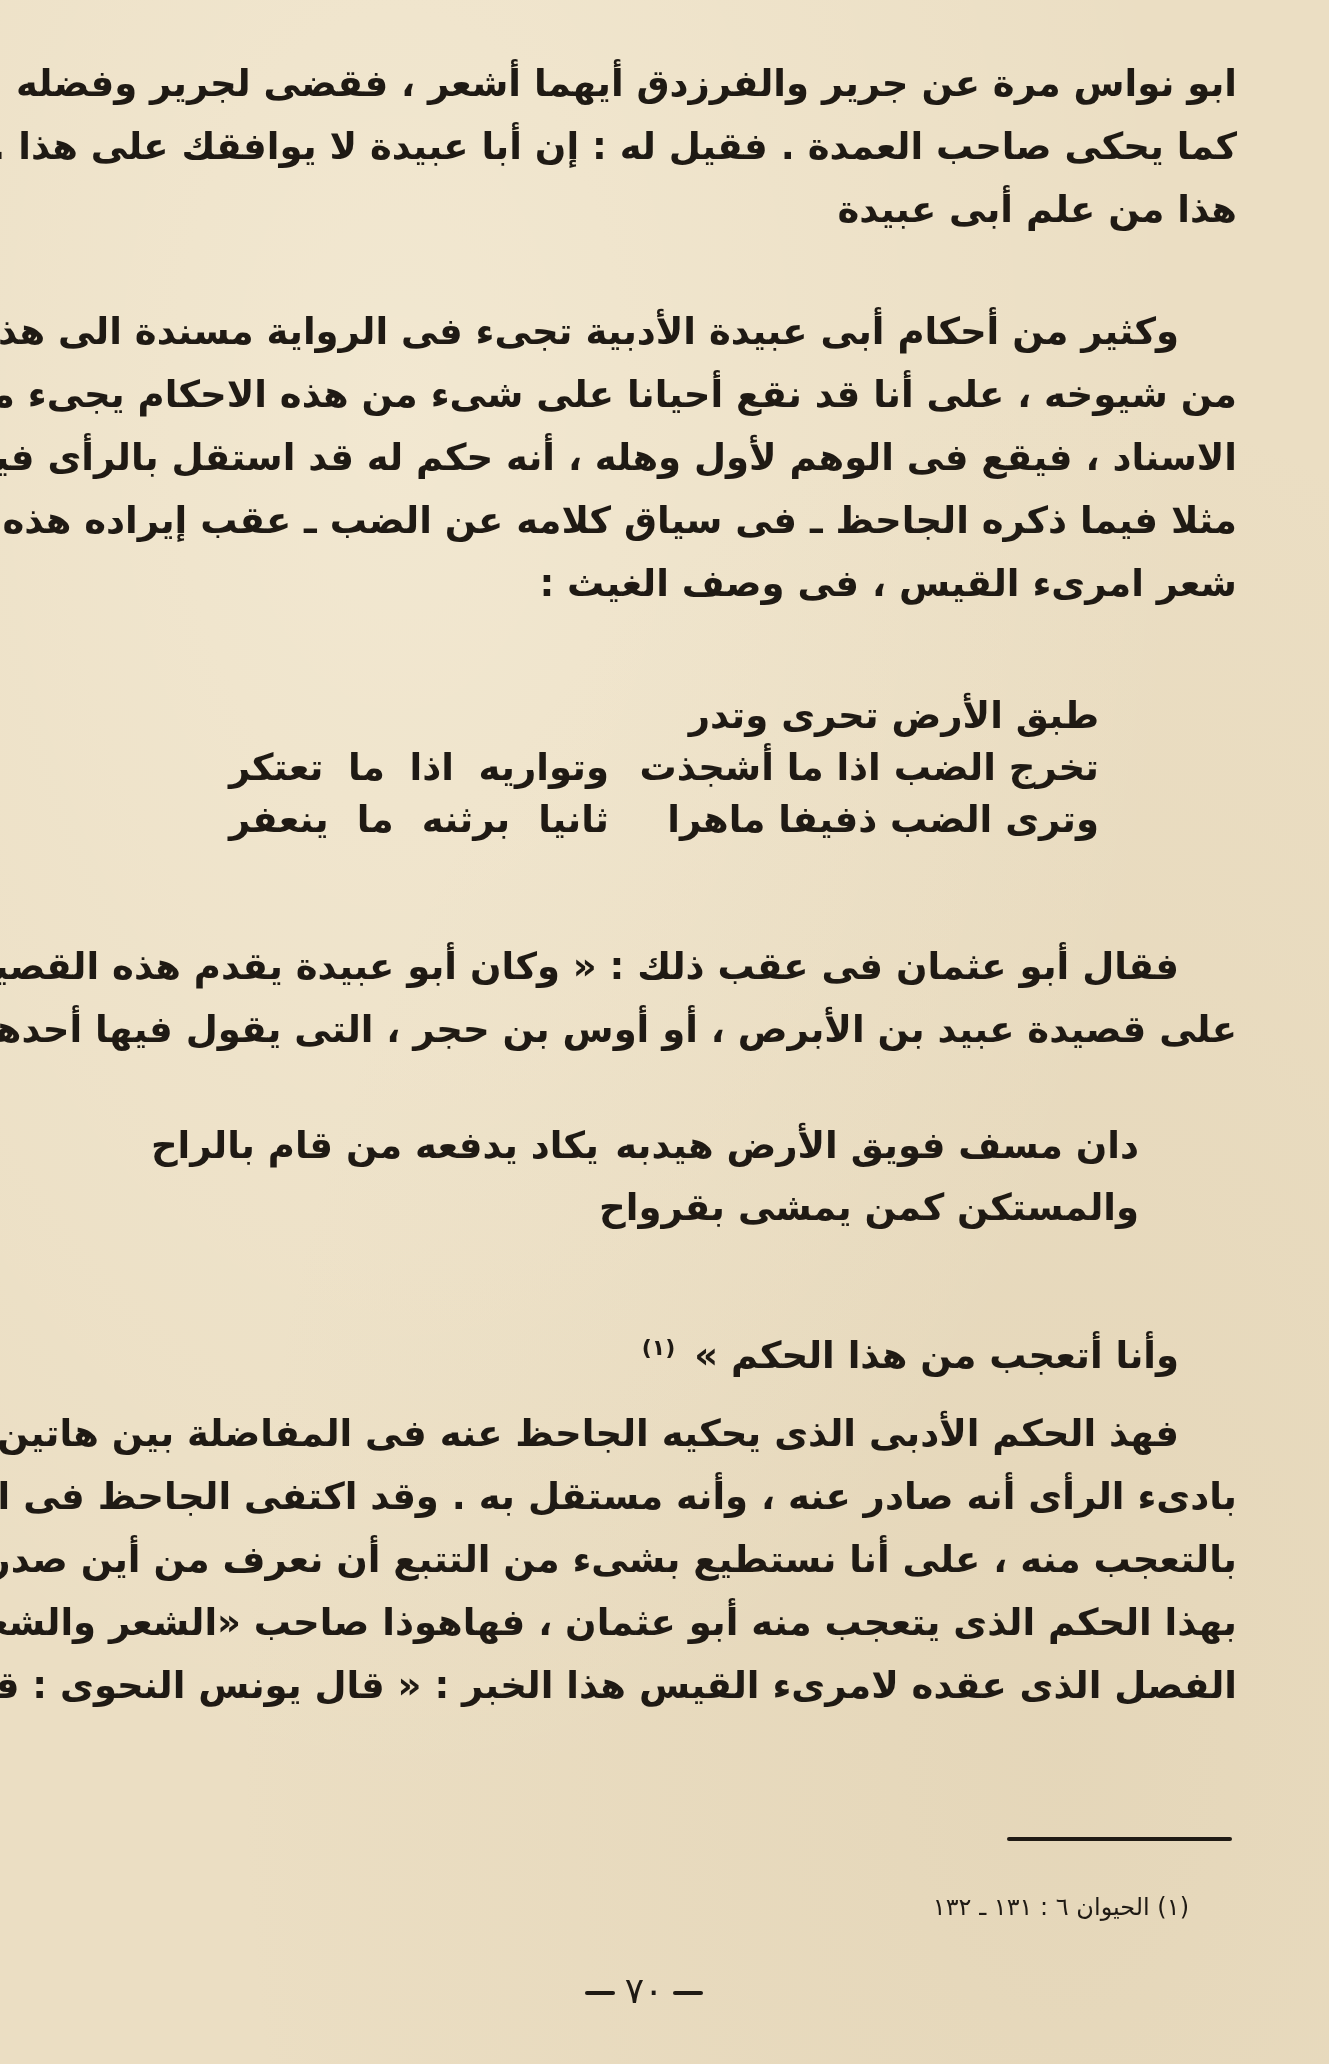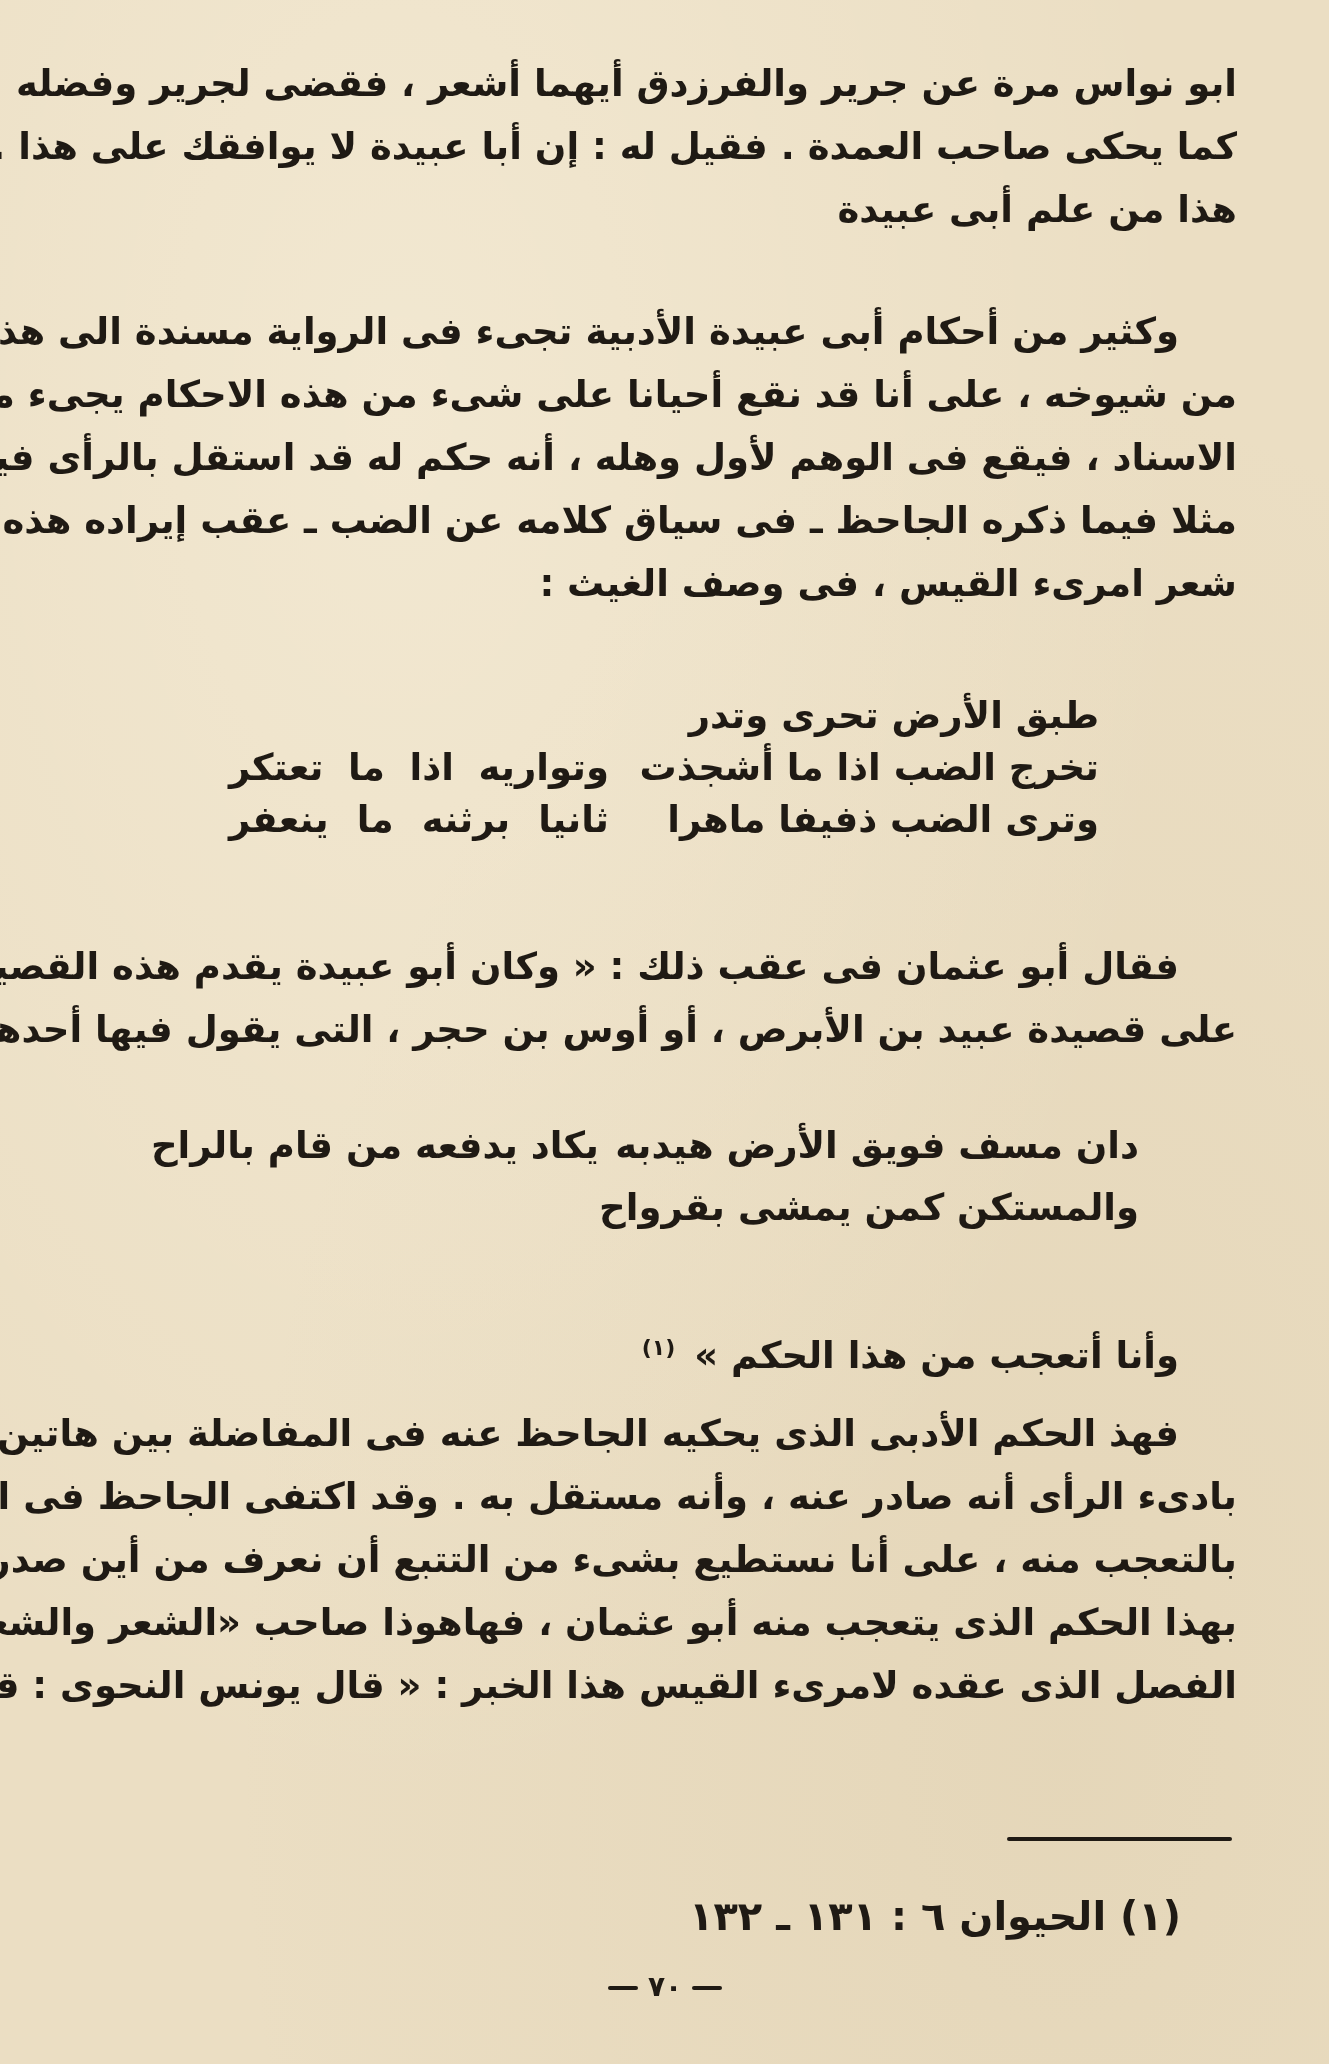--- a/index.html
+++ b/index.html
@@ -74,36 +74,36 @@
       position: absolute;
       left: 1007px;
       top: 1837px;
       width: 225px;
       height: 4px;
       background: #1f1a14;
       border-radius: 2px;
     }
     .footnote {
       position: absolute;
-      right: 148px;
+      right: 140px;
       top: 1893px;
       direction: rtl;
-      font-size: 40px;
-      font-weight: 700;
+      font-size: 24px;
+      font-weight: 400;
       white-space: nowrap;
     }
     .page-number {
       position: absolute;
-      left: 585px;
+      left: 564px;
       top: 1970px;
       width: 160px;
       text-align: center;
       direction: ltr;
-      font-size: 28px;
-      font-weight: 700;
+      font-size: 36px;
+      font-weight: 400;
       white-space: nowrap;
     }
     .page-number .dash {
       display: inline-block;
       width: 30px;
       height: 4px;
       background: #1f1a14;
       vertical-align: middle;
       margin: 0 10px;
       border-radius: 2px;

